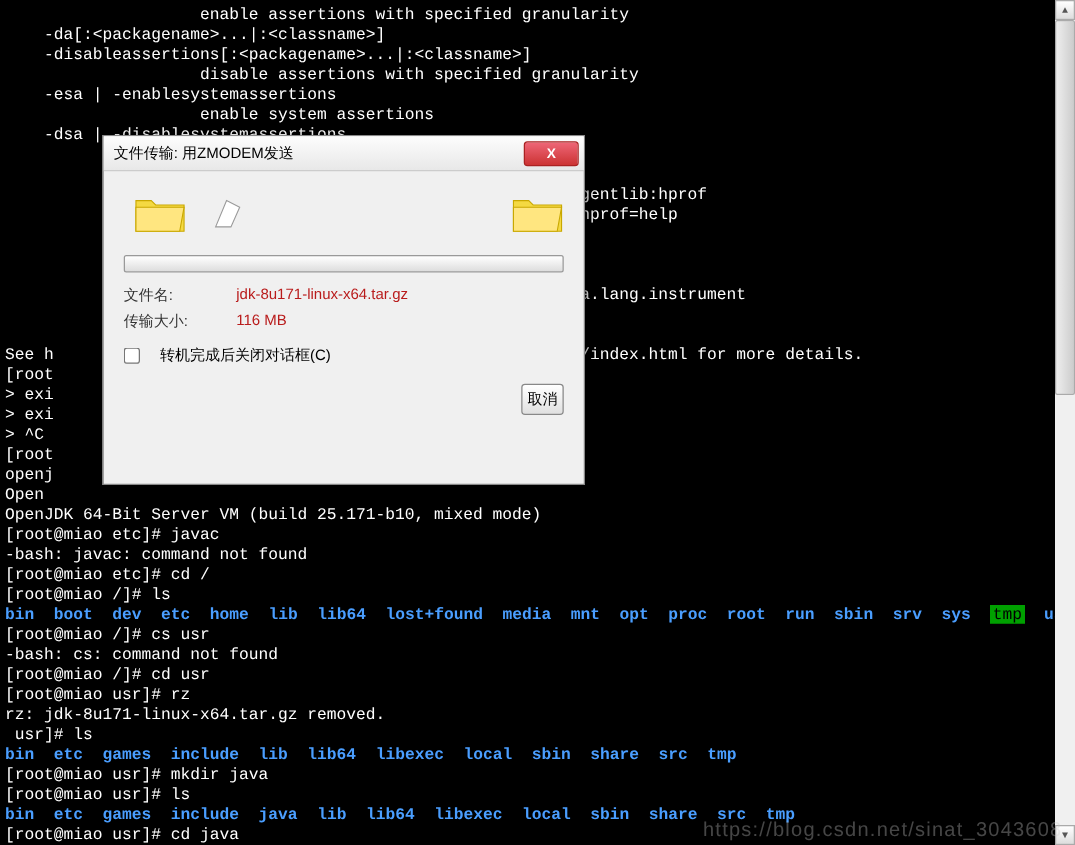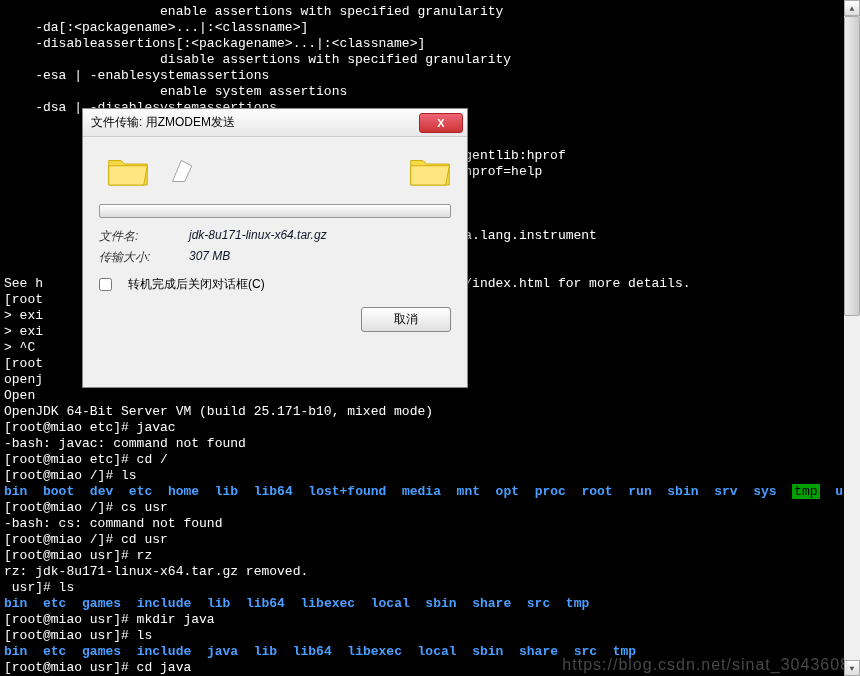--- a/index.html
+++ b/index.html
@@ -76,40 +76,39 @@
       height: 14px;
       border: 1px solid #999;
       border-radius: 2px;
       background: linear-gradient(to bottom, #fff, #ddd);
       margin-bottom: 10px;
     }
     .fields { margin-bottom: 10px; }
     .field-row {
       display: flex;
       margin: 4px 0;
-      font-style: italic;
     }
     .field-label {
       width: 90px;
       color: #333;
     }
-    .field-value { color: #0f172a; text-align: center; }
+    .field-value { color: #b91c1c; text-align: center; }
     .checkbox-row {
       display: flex;
       align-items: center;
       gap: 16px;
       margin: 8px 0 14px 0;
     }
     .checkbox-row input { width: 13px; height: 13px; }
     .button-row {
       display: flex;
       justify-content: flex-end;
     }
     .btn {
-      padding: 3px 32px;
+      padding: 3px 4px;
       border: 1px solid #888;
       background: linear-gradient(to bottom, #fff, #e0e0e0);
       border-radius: 3px;
       cursor: pointer;
       font-size: 12px;
     }
     .scrollbar {
       position: absolute;
       right: 0;
       top: 0;
@@ -182,21 +181,21 @@
       </span>
     </div>
     <div class="progress-bar"></div>
     <div class="fields">
       <div class="field-row">
         <span class="field-label">文件名:</span>
         <span class="field-value">jdk-8u171-linux-x64.tar.gz</span>
       </div>
       <div class="field-row">
         <span class="field-label">传输大小:</span>
-        <span class="field-value">307 MB</span>
+        <span class="field-value">116 MB</span>
       </div>
     </div>
     <div class="checkbox-row">
       <input type="checkbox" style="">
       <span>转机完成后关闭对话框(C)</span>
     </div>
     <div class="button-row">
       <button class="btn">取消</button>
     </div>
   </div>

